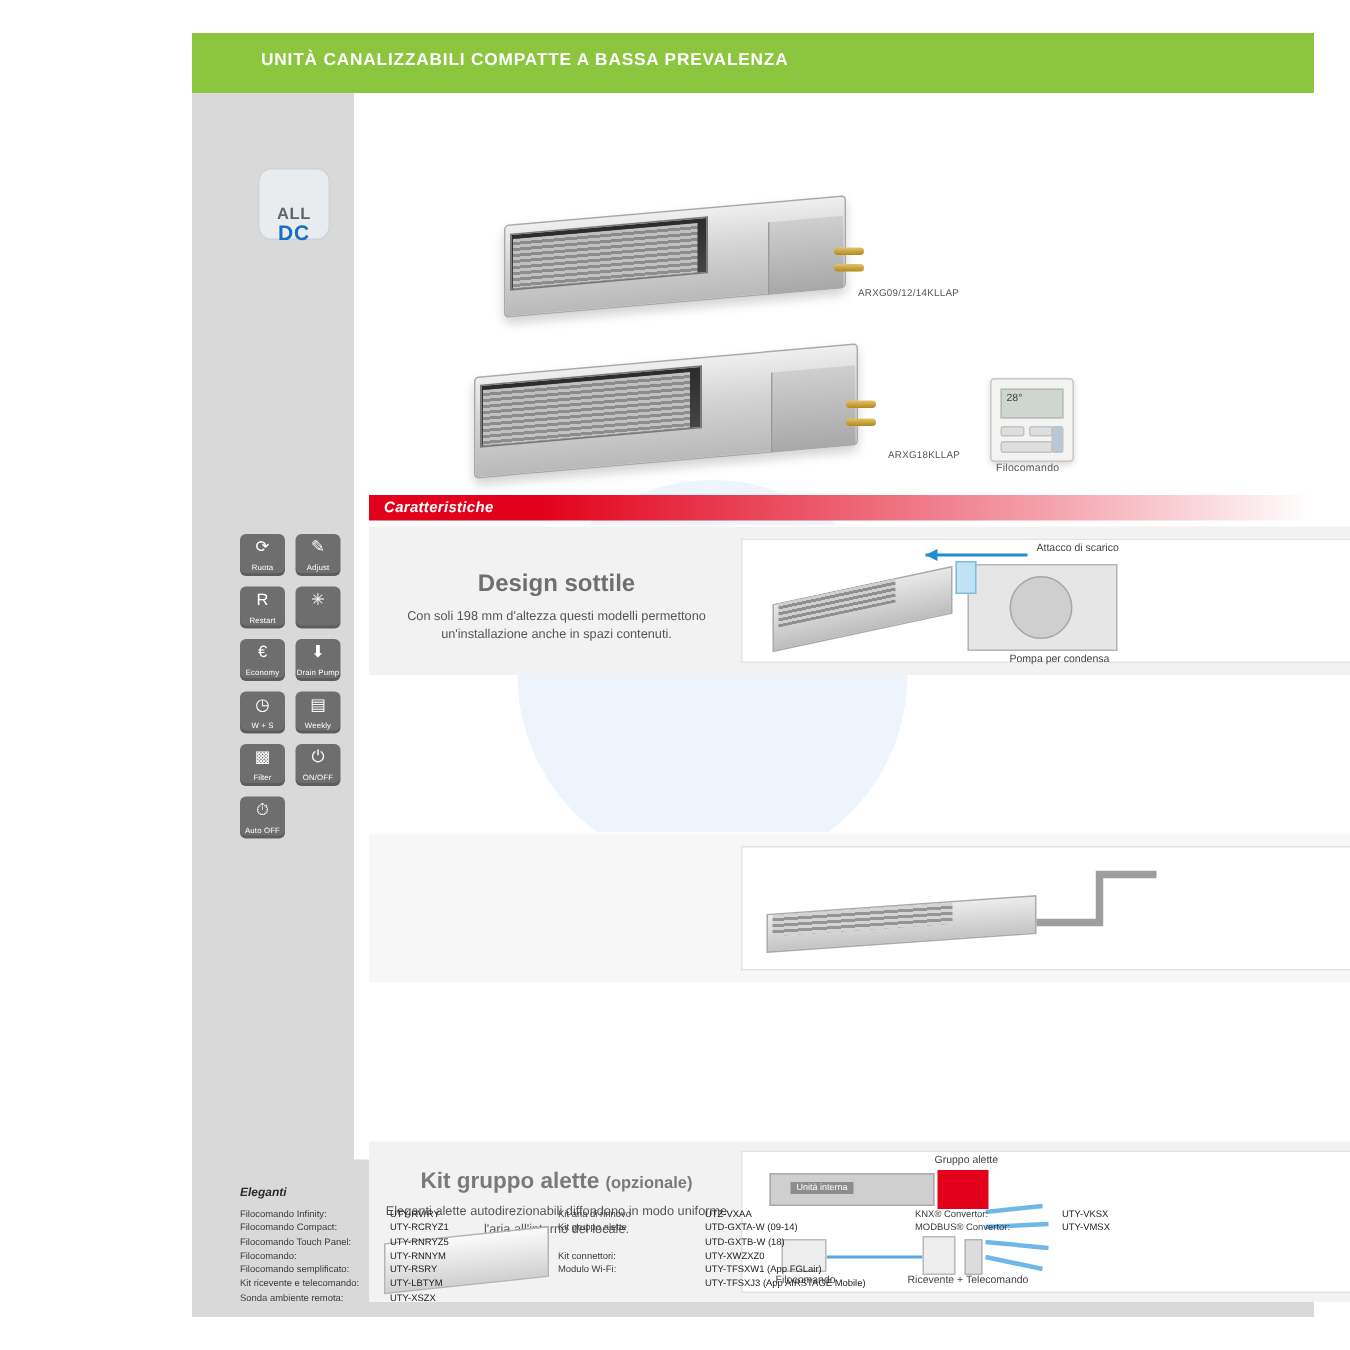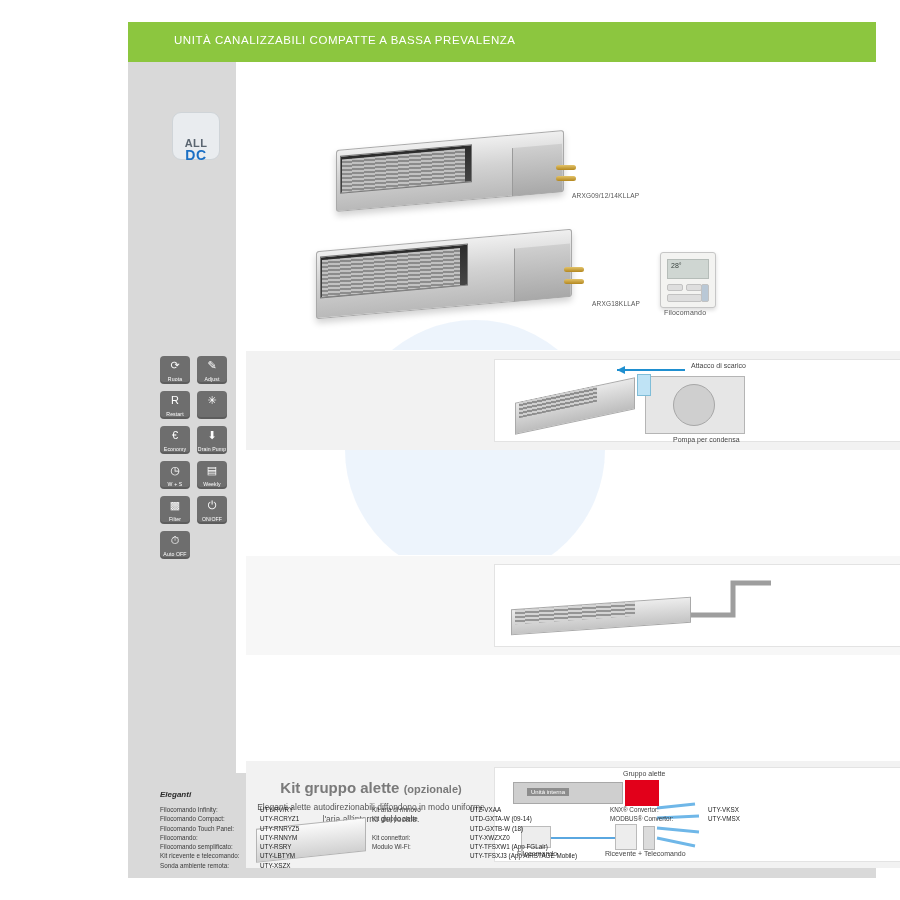--- a/index.html
+++ b/index.html
@@ -28,21 +28,21 @@
     background:#d9d9d9; z-index:2;
   }
 
   
   .greenbar {
     position:absolute; left:128px; top:22px; right:24px; height:40px;
     background:#8cc63f; z-index:3;
   }
   .greenbar .title {
     position:absolute; left:46px; top:12px;
-    font-size:11.5px; letter-spacing:.55px; color:#ffffff; font-weight:400;
+    font-size:11.5px; letter-spacing:.55px; color:#ffffff; font-weight:700;
   }
 
   .modeltitle {
     position:absolute; left:246px; top:90px;
     font-size:17.5px; font-weight:bold; letter-spacing:.2px; color:#231f20; z-index:6;
   }
 
   
   .alldc {
     position:absolute; left:172px; top:112px; width:48px; height:48px;
@@ -185,22 +185,32 @@
 
   <div class="remote" style="left:660px; top:252px;">
     <div class="scr">28°</div>
     <div class="btn b1"></div>
       <div class="btn b2"></div>
       <div class="btn b3"></div>
       <div class="btn b4"></div>
   </div>
   <div class="caption" style="left:664px; top:309px; font-size:7px;">Filocomando</div>
 
+  <div class="sec" style="top:330px;">
+    <div class="secbar-wrap">
+      <div class="redtab">Caratteristiche</div>
+      <div class="redline"></div>
+    </div>
+  </div>
 
   <div class="sec panel" style="top:350px; height:100px;">
+    <div class="ptxt" style="left:10px; top:30px; width:230px;">
+      <div class="ptitle">Design sottile</div>
+      <div class="pdesc">Con soli 198 mm d'altezza questi modelli permettono un'installazione anche in spazi contenuti.</div>
+    </div>
     <div class="diagram" style="left:248px; top:8px; right:8px; bottom:8px;">
 
       <div style="position:absolute;left:20px;top:30px;width:120px;height:32px;background:linear-gradient(180deg,#e8e8e8,#bdbdbd);transform:skewY(-12deg);border:1px solid #aaa;"></div>
       <div style="position:absolute;left:24px;top:34px;width:78px;height:16px;background:repeating-linear-gradient(to bottom,#cfcfcf 0 2px,#8f8f8f 2px 4px);transform:skewY(-12deg);"></div>
       <div style="position:absolute;left:150px;top:16px;width:100px;height:58px;background:#e6e6e6;border:1px solid #b5b5b5;"></div>
       <div style="position:absolute;left:178px;top:24px;width:42px;height:42px;border-radius:50%;background:#cfcfcf;border:1px solid #a7a7a7;"></div>
       <div style="position:absolute;left:142px;top:14px;width:14px;height:22px;background:#bfe3f5;border:1px solid #7fbdd8;"></div>
 
       <svg style="position:absolute;left:112px;top:4px;width:80px;height:22px" viewBox="0 0 80 22">
         <path d="M78 6 L10 6" stroke="#1f8fd0" stroke-width="2" fill="none"></path>

